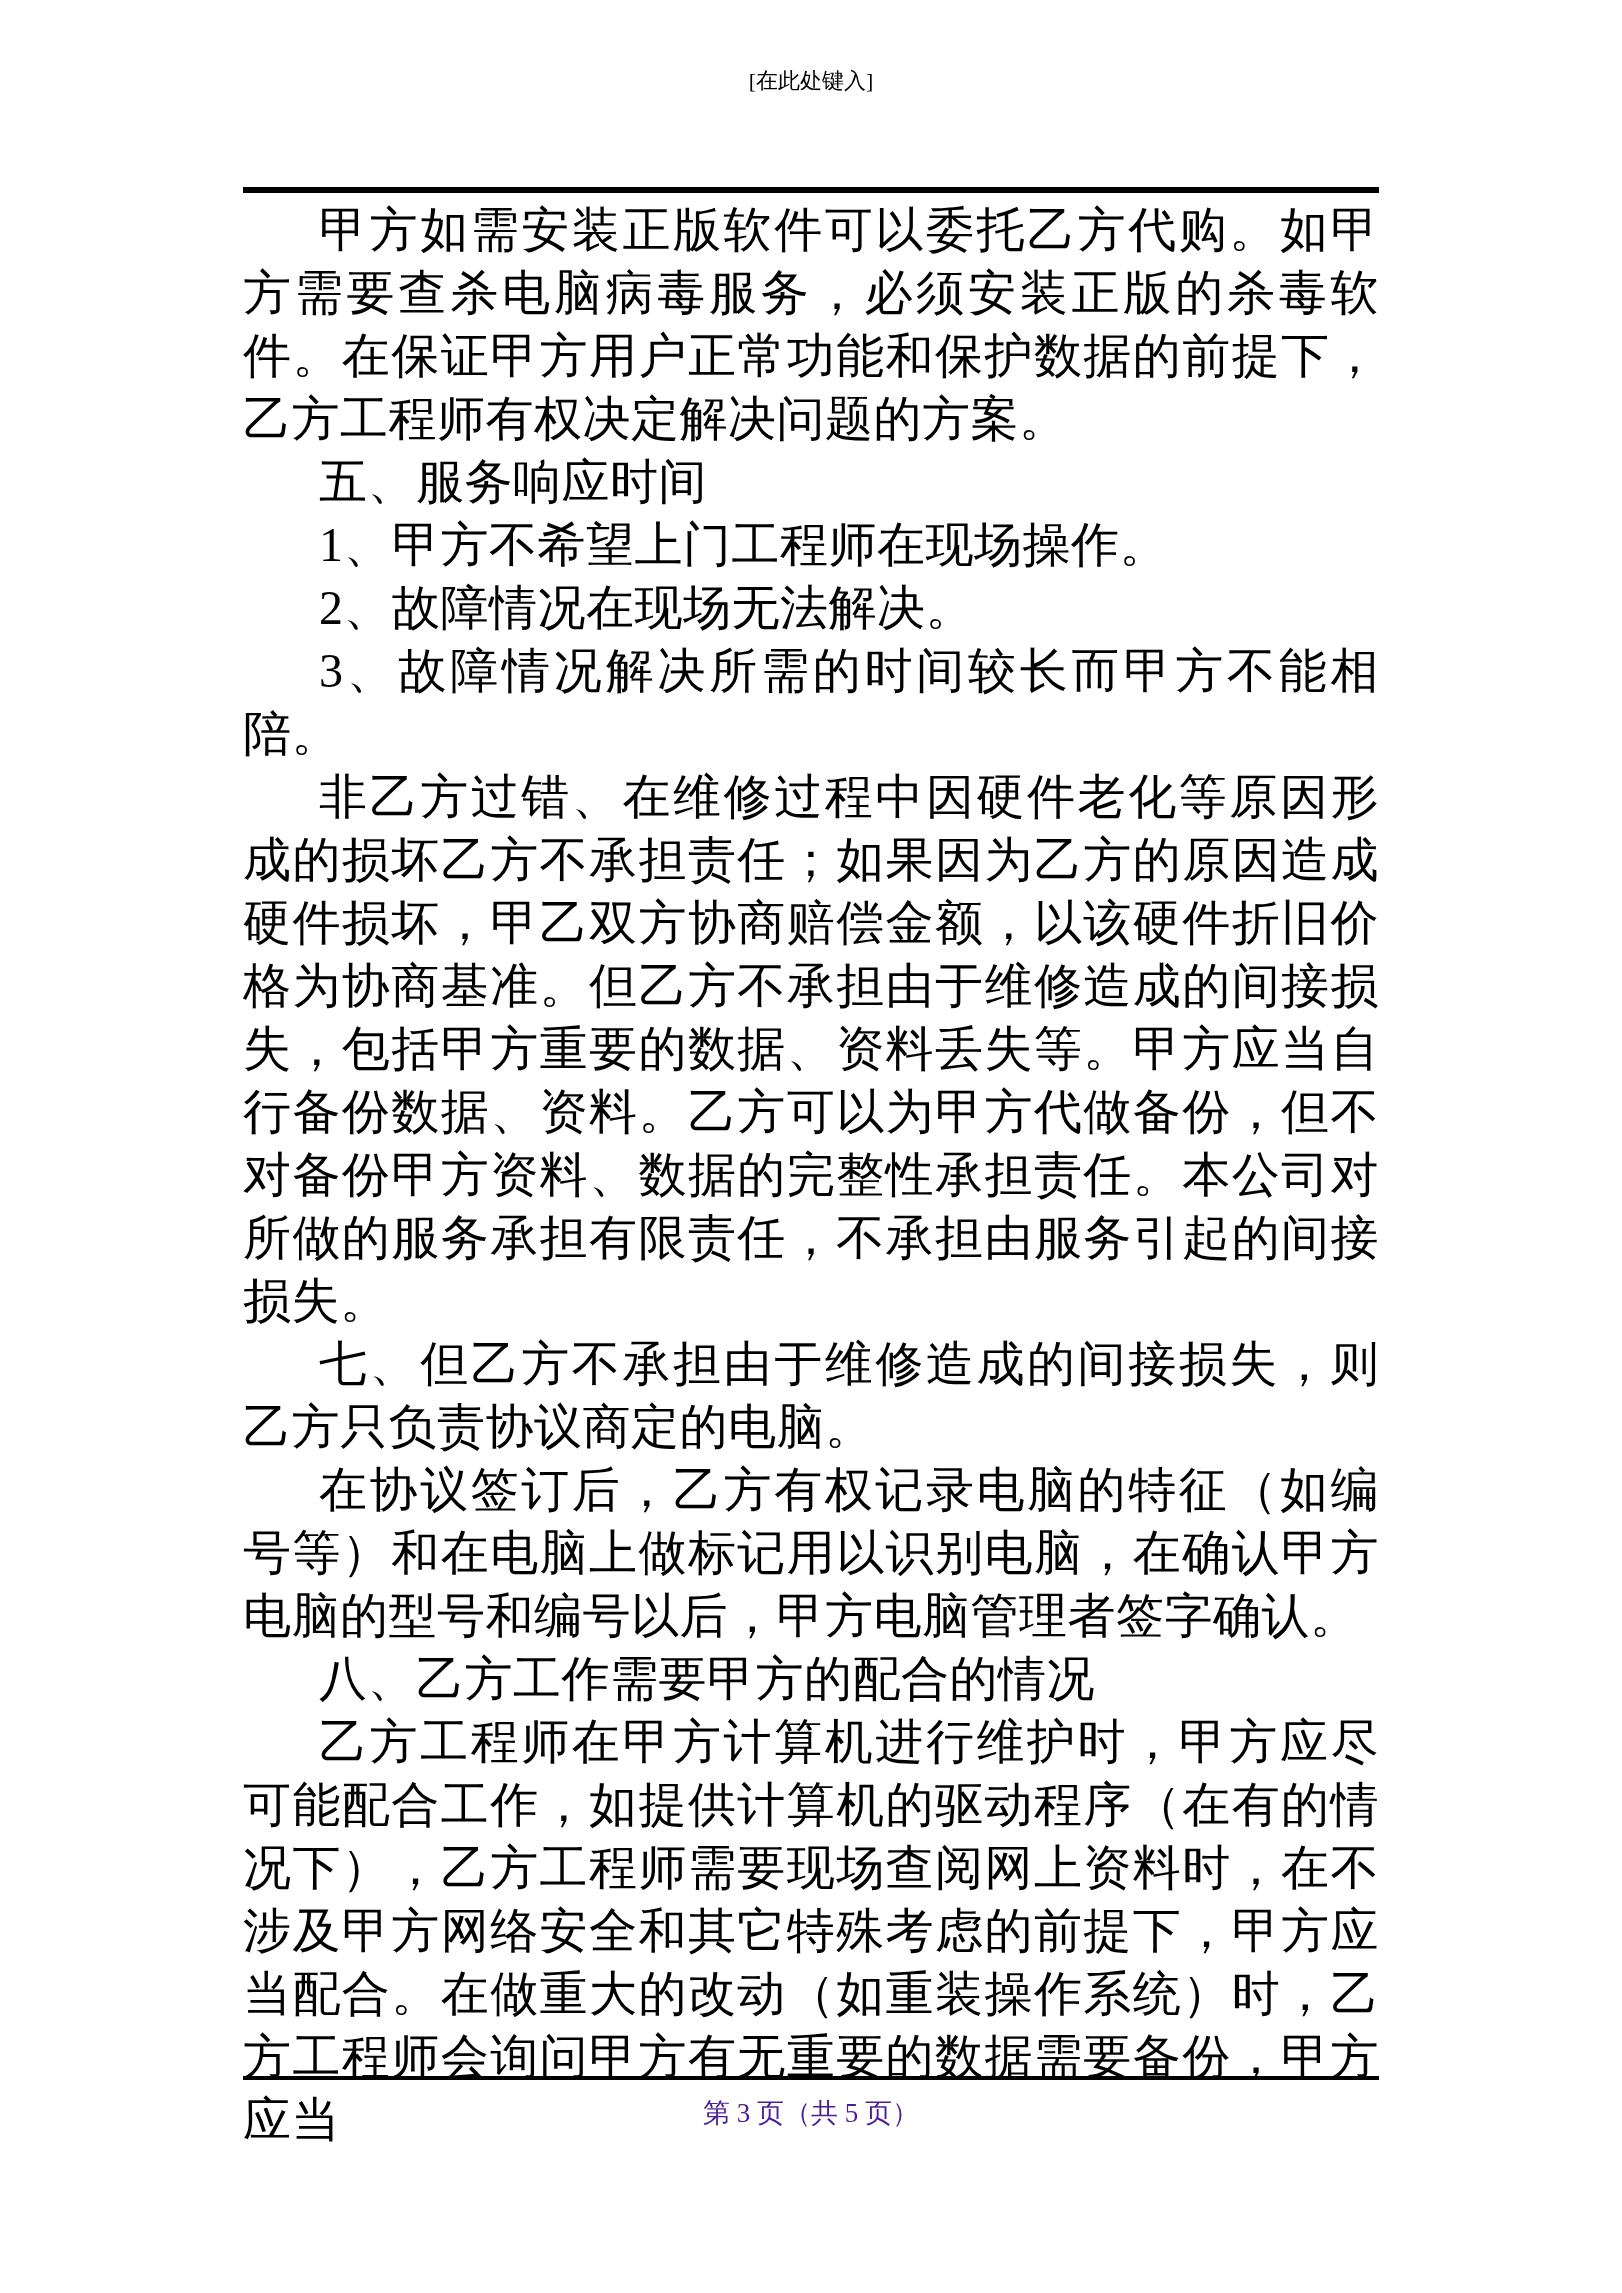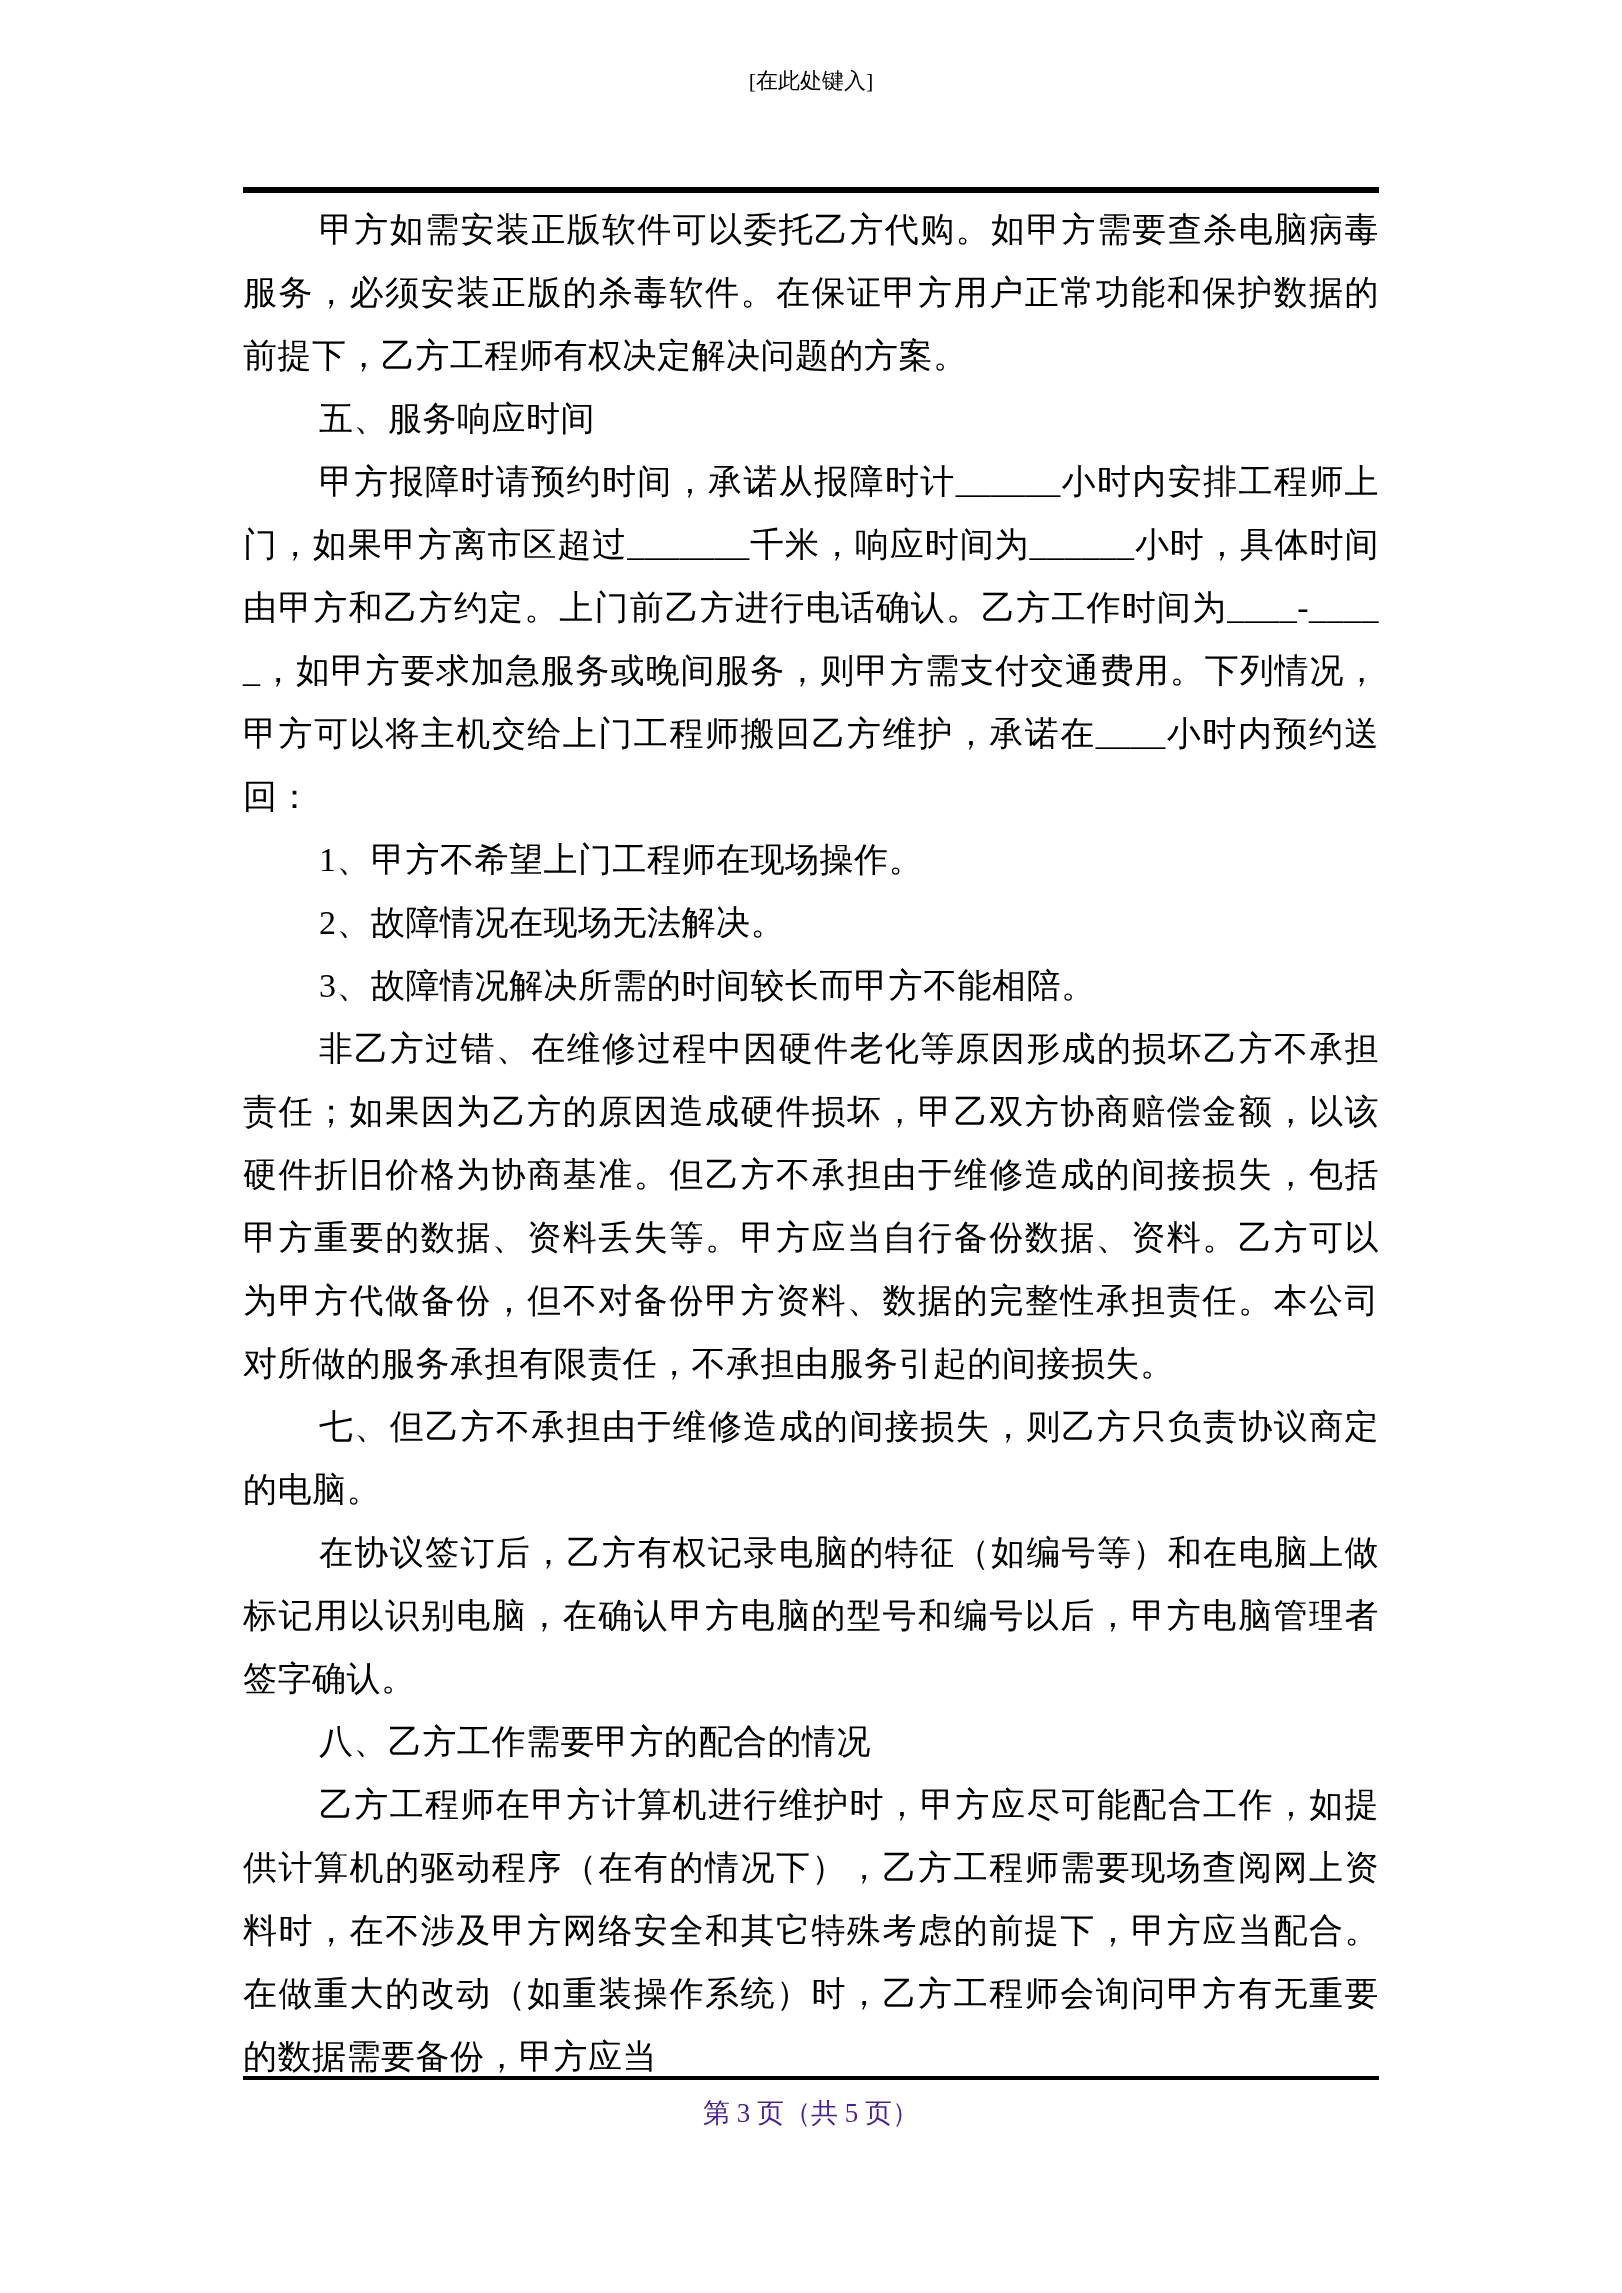--- a/index.html
+++ b/index.html
@@ -36,21 +36,21 @@
   }
   .content {
     position: absolute;
     top: 198px;
     left: 243px;
     width: 1136px;
   }
   .content p {
     margin: 0;
     padding: 0;
-    font-size: 34px;
+    font-size: 48px;
     line-height: 63px;
     text-align: justify;
     text-indent: 76px;
     word-break: break-all;
     letter-spacing: 0.5px;
   }
   .footer-rule {
     position: absolute;
     top: 2076px;
     left: 243px;
@@ -74,21 +74,20 @@
 
 <div class="page">
 
   <div class="header-text">[在此处键入]</div>
 
   <div class="header-rule"></div>
 
   <div class="content">
     <p>甲方如需安装正版软件可以委托乙方代购。如甲方需要查杀电脑病毒服务，必须安装正版的杀毒软件。在保证甲方用户正常功能和保护数据的前提下，乙方工程师有权决定解决问题的方案。</p>
     <p>五、服务响应时间</p>
-    <p>甲方报障时请预约时间，承诺从报障时计______小时内安排工程师上门，如果甲方离市区超过_______千米，响应时间为______小时，具体时间由甲方和乙方约定。上门前乙方进行电话确认。乙方工作时间为____-_____，如甲方要求加急服务或晚间服务，则甲方需支付交通费用。下列情况，甲方可以将主机交给上门工程师搬回乙方维护，承诺在____小时内预约送回：</p>
     <p>1、甲方不希望上门工程师在现场操作。</p>
     <p>2、故障情况在现场无法解决。</p>
     <p>3、故障情况解决所需的时间较长而甲方不能相陪。</p>
     <p>非乙方过错、在维修过程中因硬件老化等原因形成的损坏乙方不承担责任；如果因为乙方的原因造成硬件损坏，甲乙双方协商赔偿金额，以该硬件折旧价格为协商基准。但乙方不承担由于维修造成的间接损失，包括甲方重要的数据、资料丢失等。甲方应当自行备份数据、资料。乙方可以为甲方代做备份，但不对备份甲方资料、数据的完整性承担责任。本公司对所做的服务承担有限责任，不承担由服务引起的间接损失。</p>
     <p>七、但乙方不承担由于维修造成的间接损失，则乙方只负责协议商定的电脑。</p>
     <p>在协议签订后，乙方有权记录电脑的特征（如编号等）和在电脑上做标记用以识别电脑，在确认甲方电脑的型号和编号以后，甲方电脑管理者签字确认。</p>
     <p>八、乙方工作需要甲方的配合的情况</p>
     <p>乙方工程师在甲方计算机进行维护时，甲方应尽可能配合工作，如提供计算机的驱动程序（在有的情况下），乙方工程师需要现场查阅网上资料时，在不涉及甲方网络安全和其它特殊考虑的前提下，甲方应当配合。在做重大的改动（如重装操作系统）时，乙方工程师会询问甲方有无重要的数据需要备份，甲方应当</p>
   </div>
 

